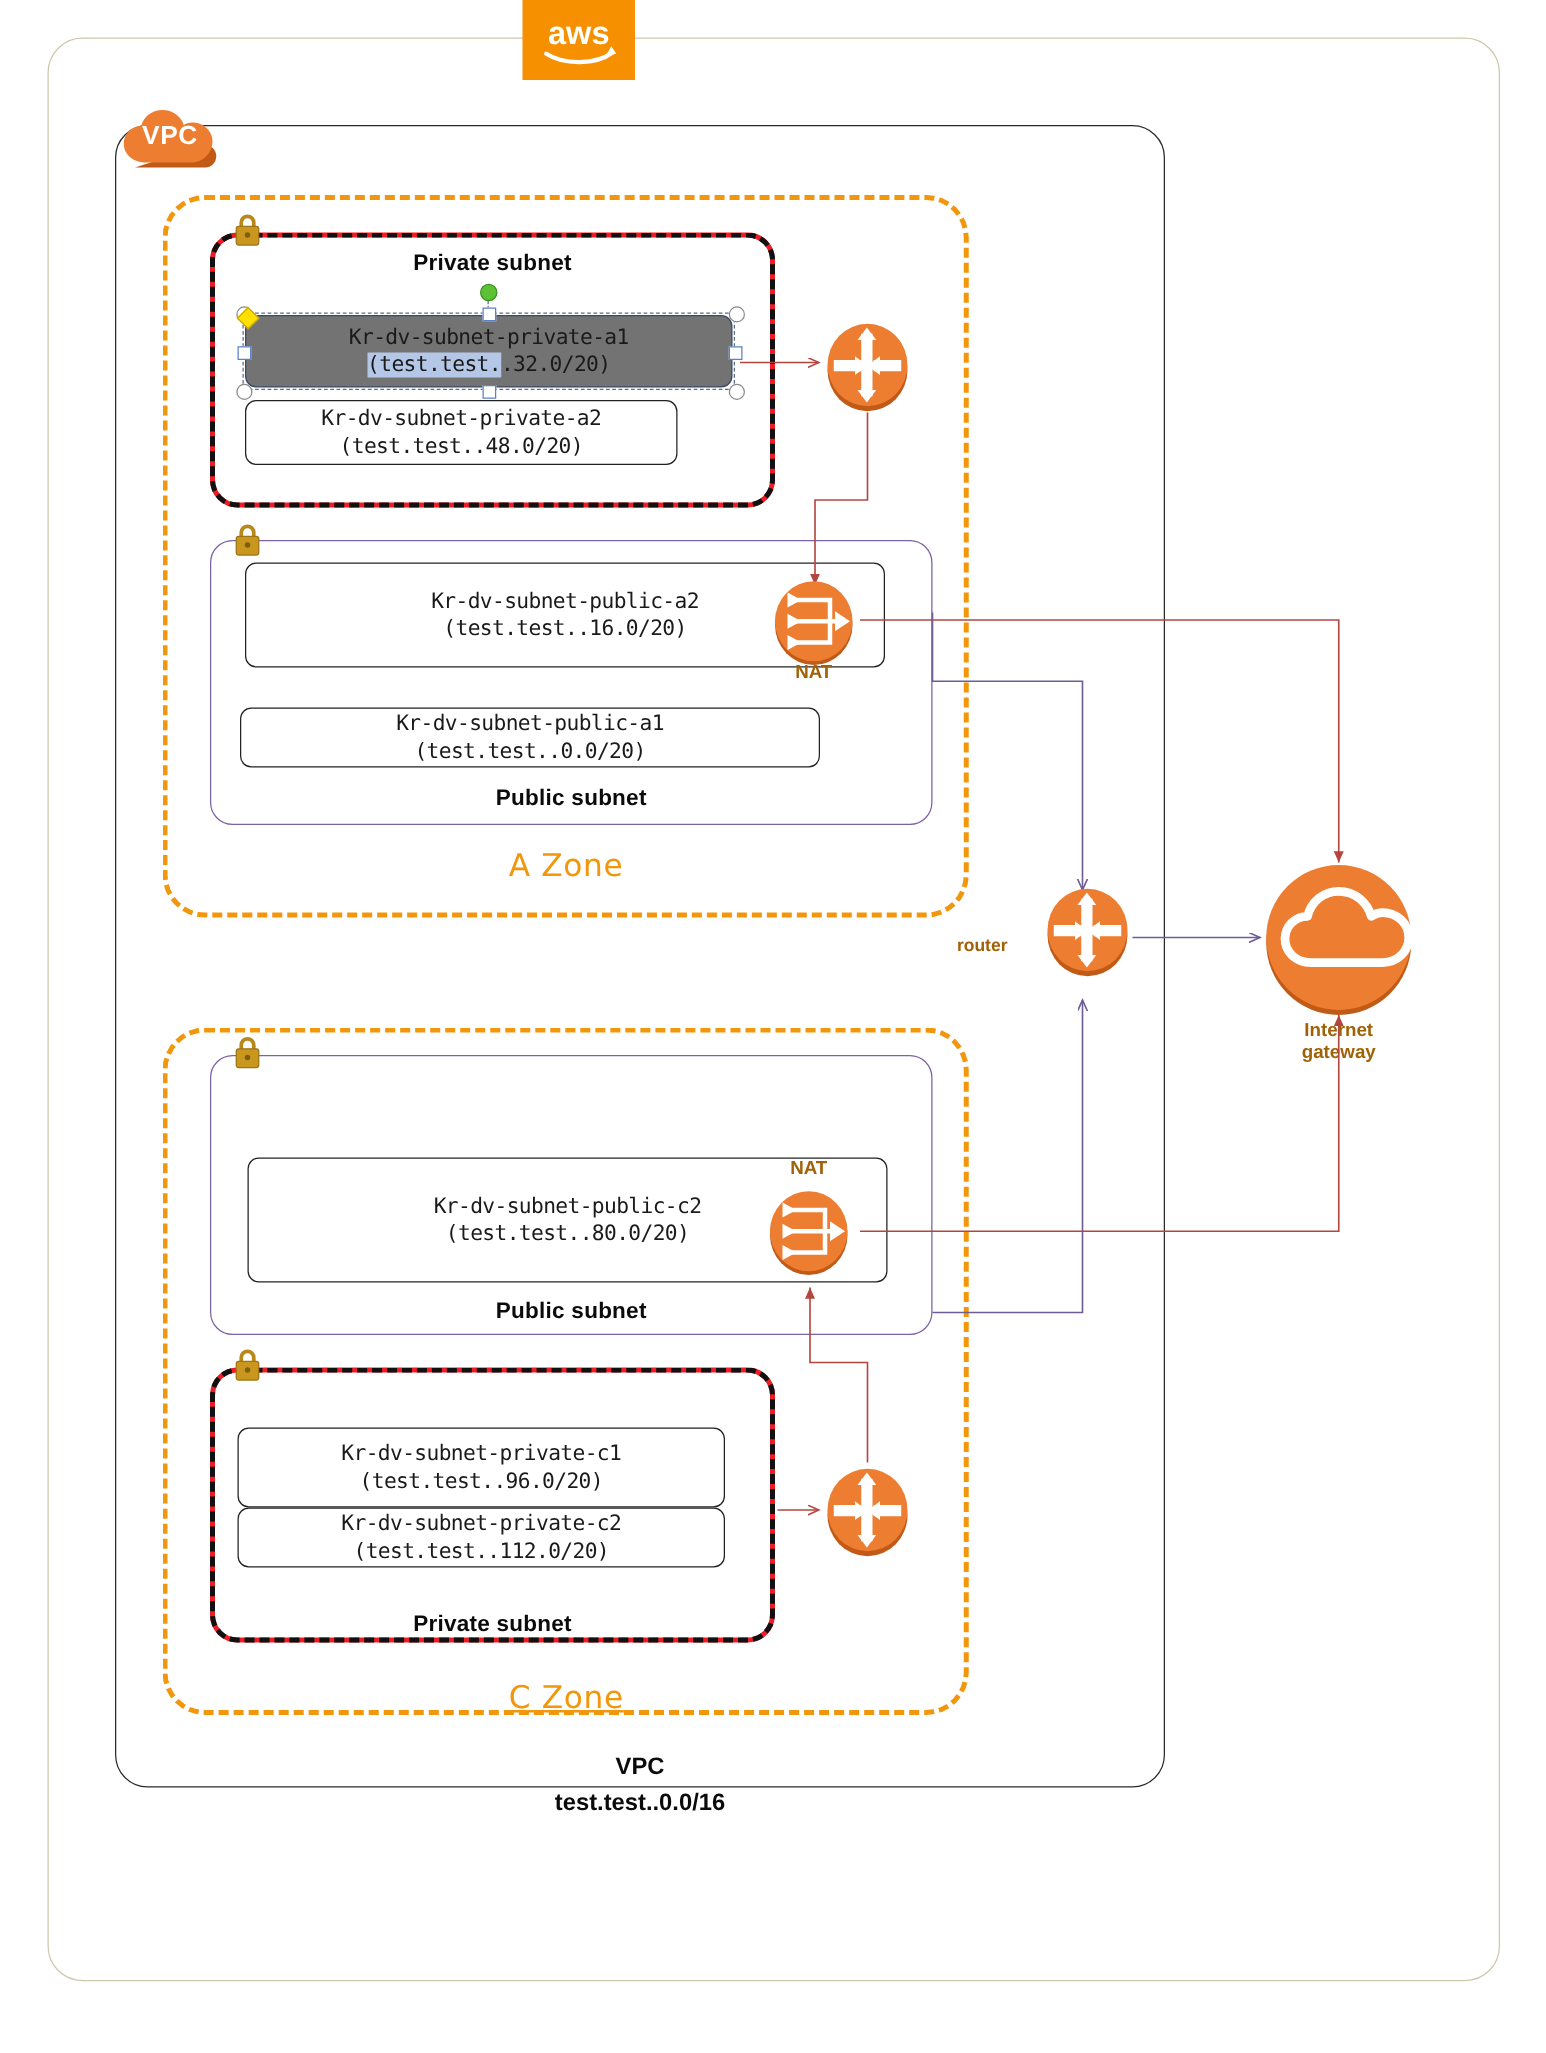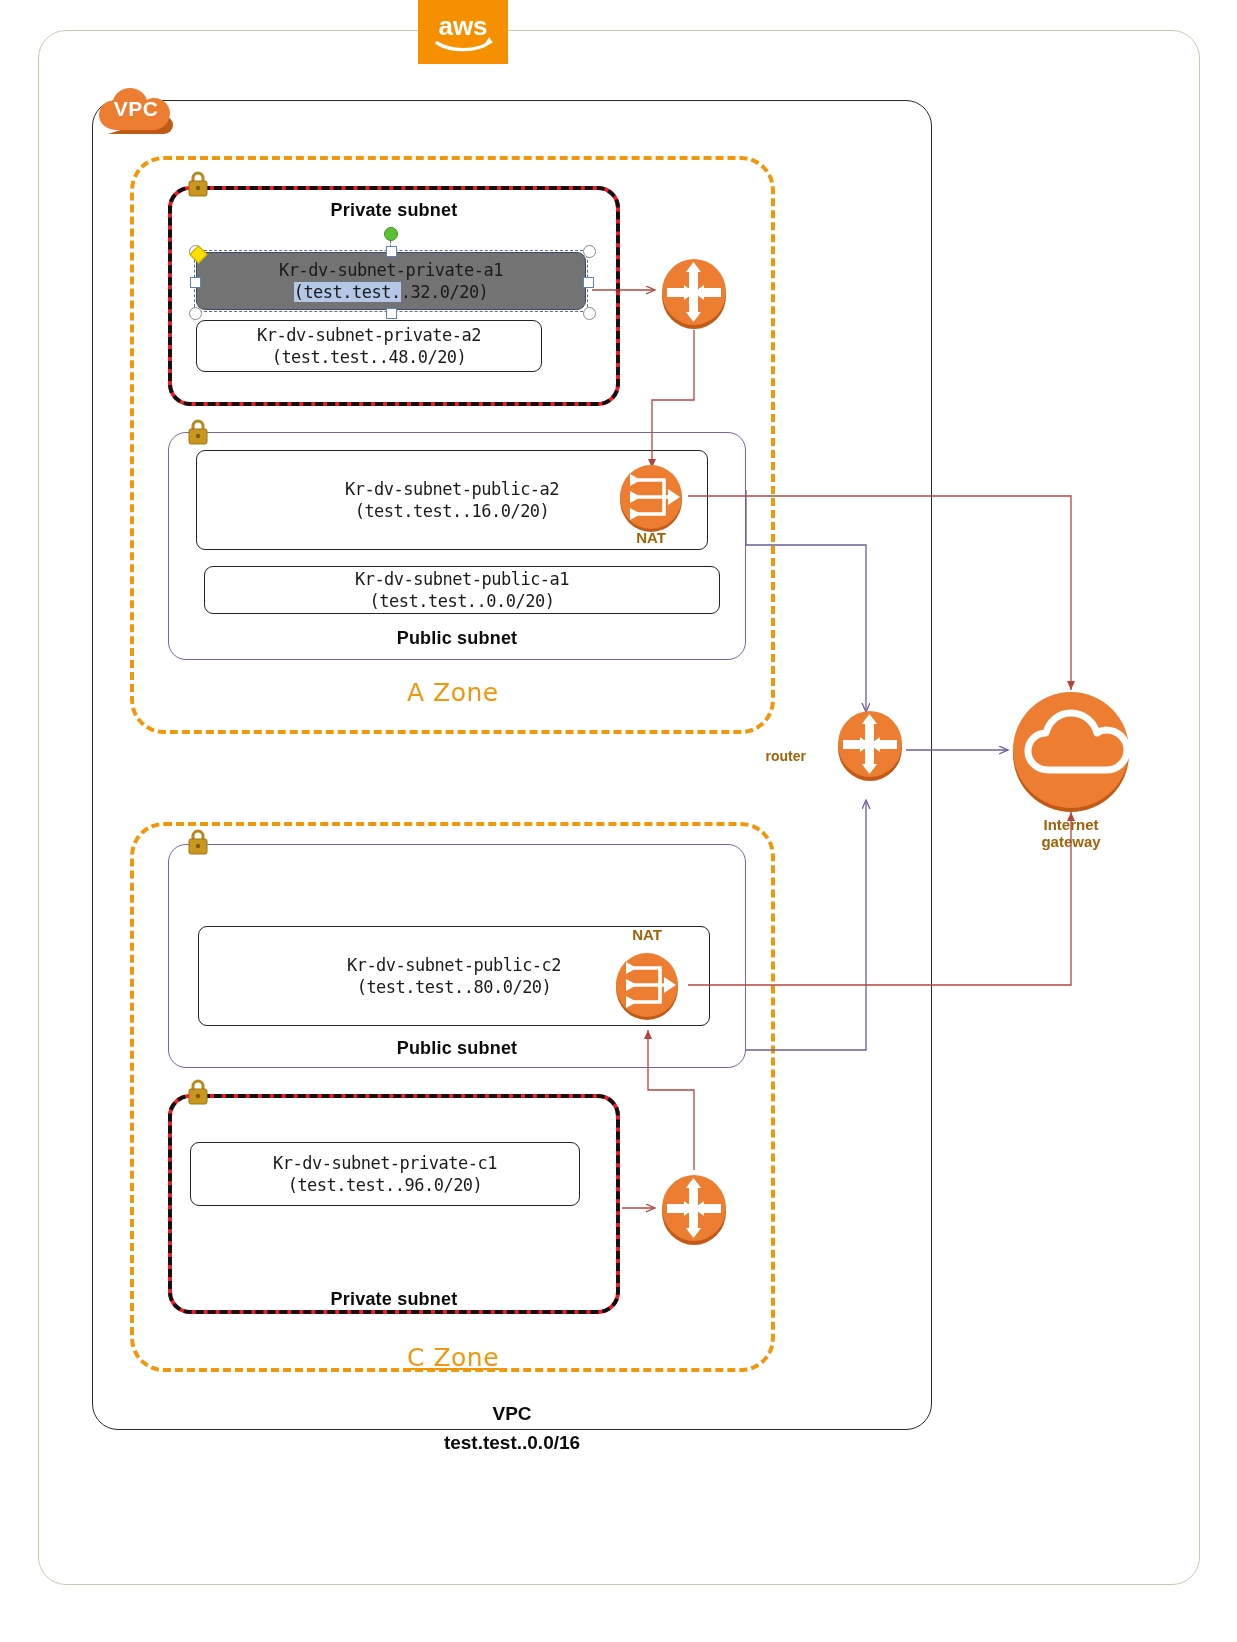--- a/index.html
+++ b/index.html
@@ -147,25 +147,25 @@
   <div class="grp grp-public" style="left:168px;top:432px;width:578px;height:228px;"></div>
   <div class="grp-title" style="left:168px;top:628px;width:578px;">Public subnet</div>
   <div class="lock" style="left:186px;top:418px;">
     <svg width="24" height="28" viewBox="0 0 24 28">
       <path d="M7 12 V8 A5 5 0 0 1 17 8 V12" stroke="#B8891A" stroke-width="3" fill="none"></path>
       <rect x="3" y="11" width="18" height="15" rx="2" fill="#C9971E" stroke="#9C7414" stroke-width="1"></rect>
       <circle cx="12" cy="18" r="2.2" fill="#7E5D0F"></circle>
     </svg>
   </div>
 
-  <div class="subnet" style="left:196px;top:450px;width:512px;height:100px;">
+  <div class="subnet" style="left:196px;top:450px;width:512px;height:84px;">
     <div class="l1">Kr-dv-subnet-public-a2</div>
     <div class="l2">(test.test..16.0/20)</div>
   </div>
-  <div class="subnet" style="left:204px;top:566px;width:516px;height:48px;">
+  <div class="subnet" style="left:192px;top:566px;width:464px;height:48px;">
     <div class="l1">Kr-dv-subnet-public-a1</div>
     <div class="l2">(test.test..0.0/20)</div>
   </div>
 
   <div class="az az-c"></div>
   <div class="az-label" style="left:407px;top:1343px;text-decoration:underline;">C Zone</div>
 
   <div class="grp grp-public" style="left:168px;top:844px;width:578px;height:224px;"></div>
   <div class="grp-title" style="left:168px;top:1038px;width:578px;">Public subnet</div>
   <div class="lock" style="left:186px;top:828px;">
@@ -187,20 +187,24 @@
     <svg width="24" height="28" viewBox="0 0 24 28">
       <path d="M7 12 V8 A5 5 0 0 1 17 8 V12" stroke="#B8891A" stroke-width="3" fill="none"></path>
       <rect x="3" y="11" width="18" height="15" rx="2" fill="#C9971E" stroke="#9C7414" stroke-width="1"></rect>
       <circle cx="12" cy="18" r="2.2" fill="#7E5D0F"></circle>
     </svg>
   </div>
 
   <div class="subnet" style="left:190px;top:1142px;width:390px;height:64px;">
     <div class="l1">Kr-dv-subnet-private-c1</div>
     <div class="l2">(test.test..96.0/20)</div>
+  </div>
+  <div class="subnet" style="left:190px;top:1206px;width:390px;height:48px;">
+    <div class="l1">Kr-dv-subnet-private-c2</div>
+    <div class="l2">(test.test..112.0/20)</div>
   </div>
 
   <div class="vpc-caption" style="left:92px;top:1400px;width:840px;">
     <div>VPC</div>
     <div>test.test..0.0/16</div>
   </div>
 
   <svg id="wires">
     <defs>
       <marker id="ar-red" markerWidth="11" markerHeight="11" refX="9" refY="4" orient="auto" markerUnits="userSpaceOnUse">

